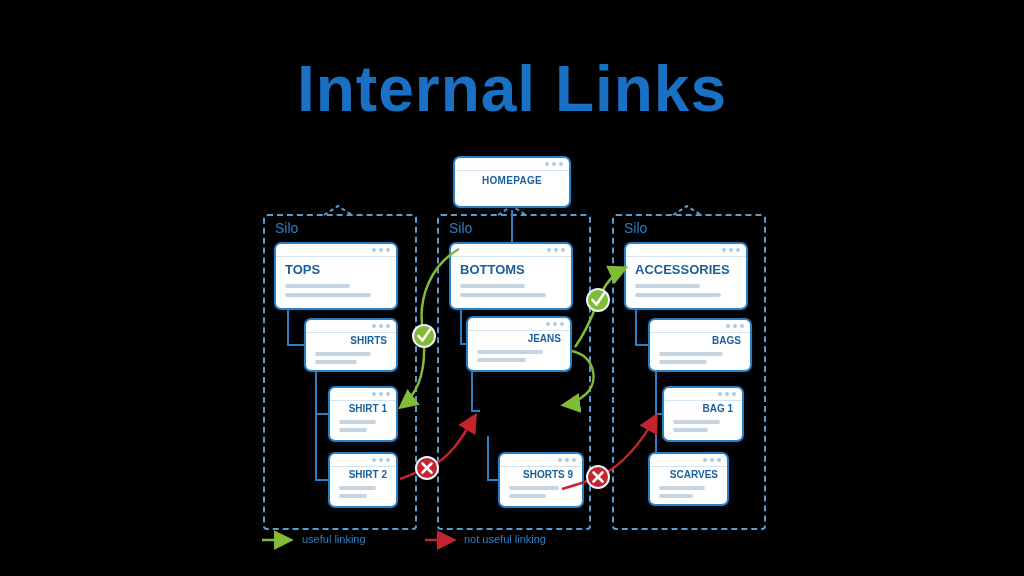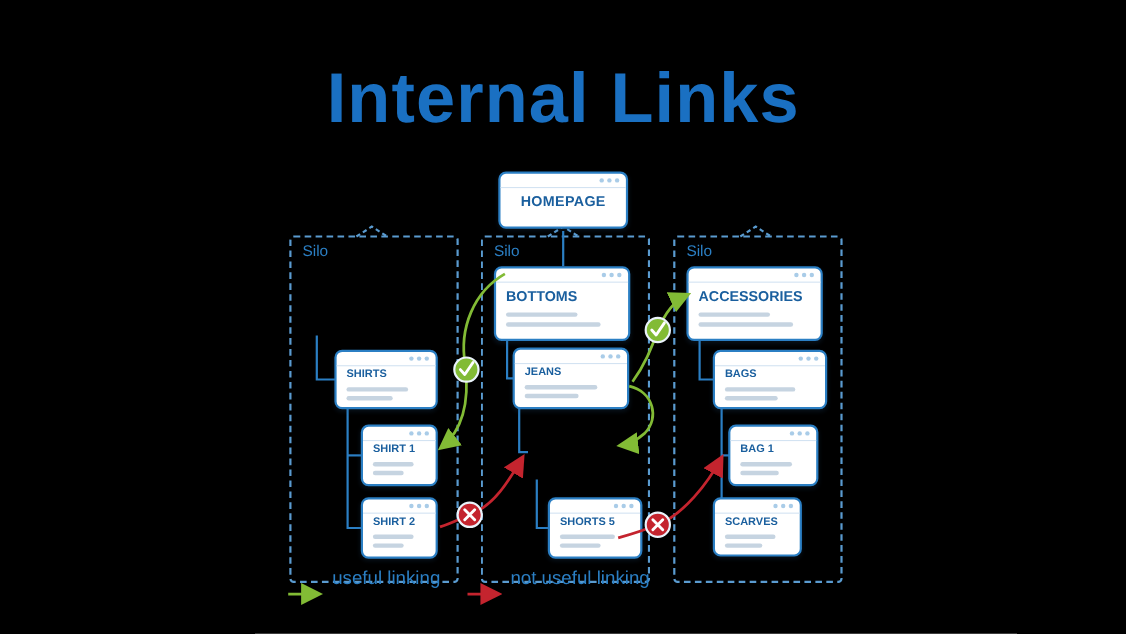--- a/index.html
+++ b/index.html
@@ -16,34 +16,34 @@
         border:2px solid #2b7fc4;border-radius:7px;
         box-shadow:0 2px 4px rgba(40,90,140,.18);
         padding:16px 9px 0;z-index:2;}
   .node .dots{position:absolute;top:4px;right:6px;display:flex;gap:3px;}
   .node .dots i{width:4px;height:4px;border-radius:50%;background:#a9cce8;}
   .node .hdr-line{position:absolute;top:12px;left:0;right:0;height:1px;background:#d3e3f2;}
   .node .node-label{font-weight:bold;color:#1a5f9e;white-space:nowrap;}
   .n-big{padding-top:18px;}
   .n-big .node-label{font-size:13px;}
   .n-sm{padding-top:15px;}
-  .n-sm .node-label{font-size:10px;}
+  .n-sm .node-label{font-size:10px;text-align:right;}
   .ph-lines i{display:block;height:4px;border-radius:2px;background:#c6d4e1;}
   .ph-lines i.l1{width:64%;margin-top:7px;}
   .ph-lines i.l2{width:84%;margin-top:5px;}
   .n-sm .ph-lines i.l1{width:78%;margin-top:6px;}
   .n-sm .ph-lines i.l2{width:58%;margin-top:4px;}
   .n-home{padding-top:17px;text-align:center;}
-  .n-home .node-label{font-size:13px;letter-spacing:.3px;}
+  .n-home .node-label{font-size:10px;letter-spacing:.3px;}
 
   svg.layer{position:absolute;left:0;top:0;pointer-events:none;}
   svg.back{z-index:1;}
   svg.front{z-index:3;}
 
-  .legend-label{position:absolute;top:516px;font-size:17px;color:#2b7fc4;z-index:3;}
+  .legend-label{position:absolute;top:533px;font-size:11px;color:#2b7fc4;z-index:3;}
 </style>
 </head>
 <body>
 
 <div class="stage">
 
   <div class="title">Internal Links</div>
 
   <svg class="layer back" width="1024" height="576">
     <g stroke="#2b7fc4" stroke-width="2" fill="none">
@@ -78,20 +78,33 @@
   <div class="node n-home" style="left:453px;top:156px;width:118px;height:52px">
     <span class="dots">
         <i></i>
         <i></i>
         <i></i>
       </span>
     <span class="hdr-line"></span>
     <div class="node-label">HOMEPAGE</div>
   </div>
 
+  <div class="node n-big" style="left:274px;top:242px;width:124px;height:68px">
+    <span class="dots">
+        <i></i>
+        <i></i>
+        <i></i>
+      </span>
+    <span class="hdr-line"></span>
+    <div class="node-label">TOPS</div>
+    <div class="ph-lines">
+        <i class="l1"></i>
+        <i class="l2"></i>
+      </div>
+  </div>
   <div class="node n-sm" style="left:304px;top:318px;width:94px;height:54px">
     <span class="dots">
         <i></i>
         <i></i>
         <i></i>
       </span>
     <span class="hdr-line"></span>
     <div class="node-label">SHIRTS</div>
     <div class="ph-lines">
         <i class="l1"></i>
@@ -151,21 +164,21 @@
         <i class="l2"></i>
       </div>
   </div>
   <div class="node n-sm" style="left:498px;top:452px;width:86px;height:56px">
     <span class="dots">
         <i></i>
         <i></i>
         <i></i>
       </span>
     <span class="hdr-line"></span>
-    <div class="node-label">SHORTS 5</div>
+    <div class="node-label">SHORTS 9</div>
     <div class="ph-lines">
         <i class="l1"></i>
         <i class="l2"></i>
       </div>
   </div>
 
   <div class="node n-big" style="left:624px;top:242px;width:124px;height:68px">
     <span class="dots">
         <i></i>
         <i></i>

